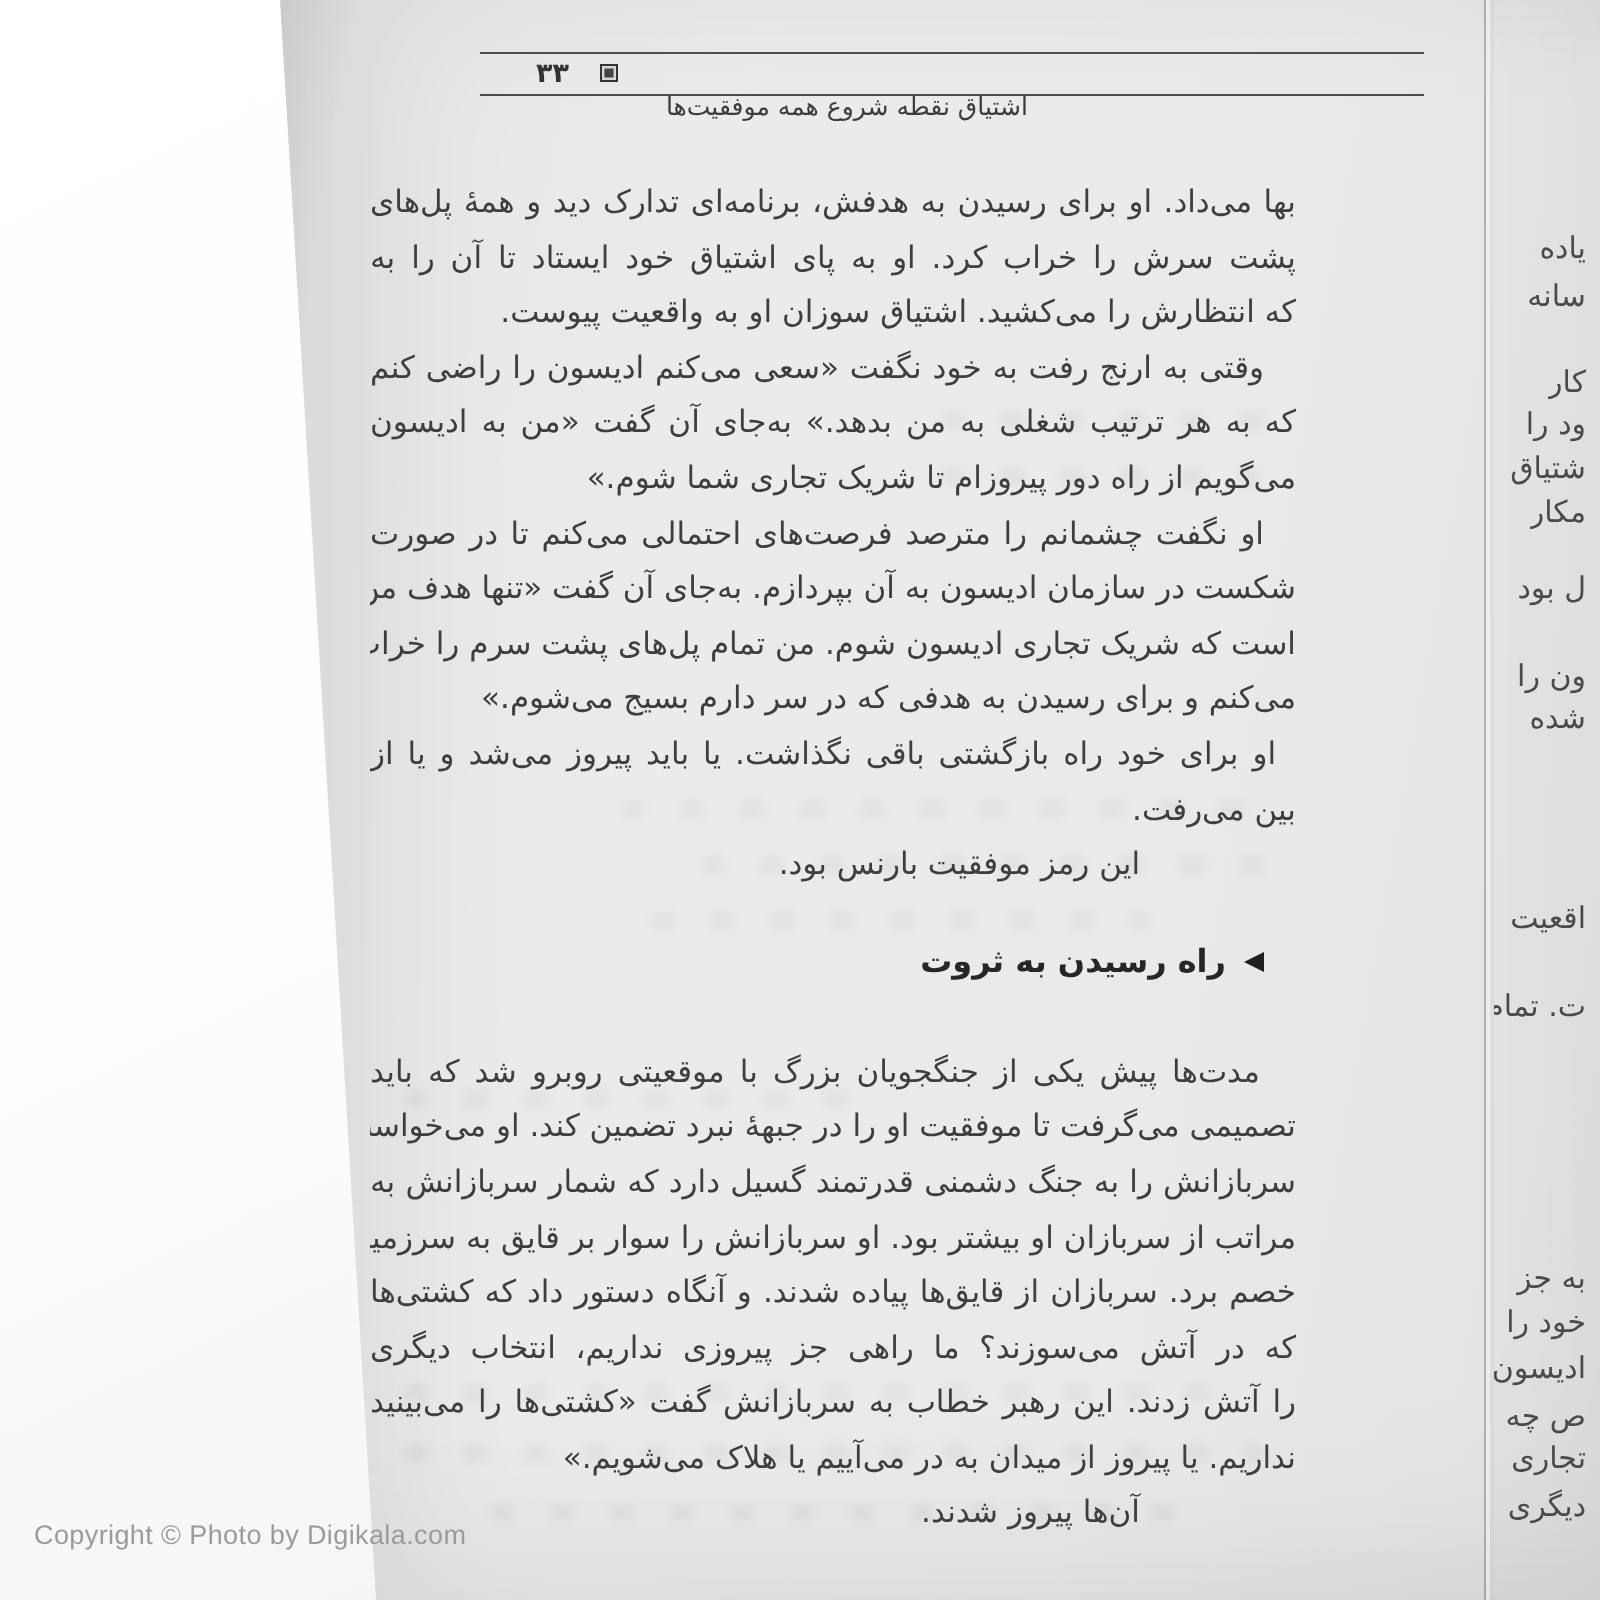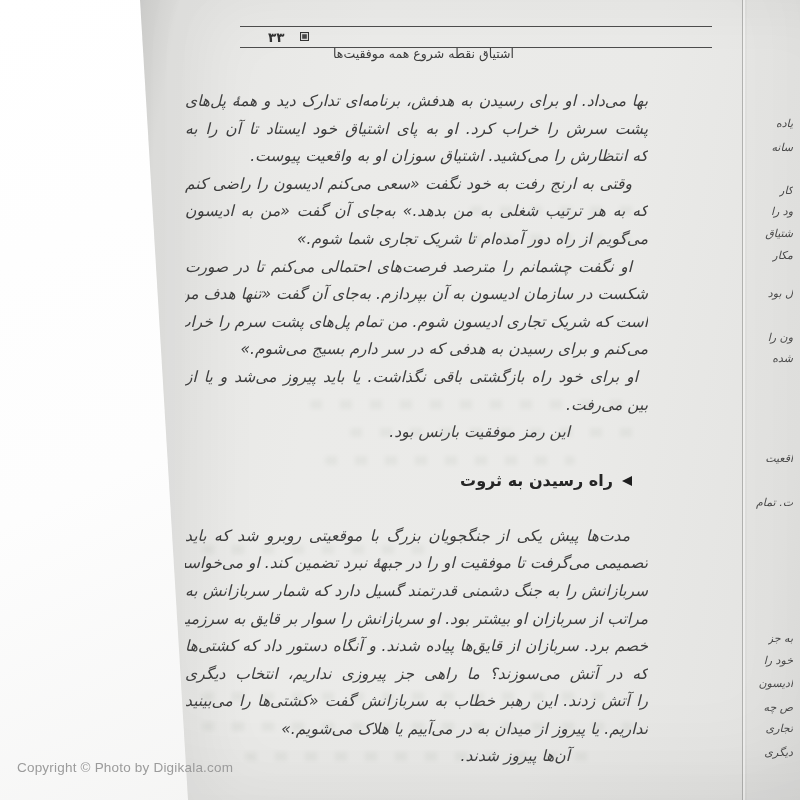--- a/index.html
+++ b/index.html
@@ -34,42 +34,42 @@
     font-size:13.5px;font-weight:bold;color:#333;direction:rtl;
   }
   
   .text-col{
     position:absolute;left:45px;top:88px;width:463px;direction:rtl;
     color:#3e3e3e;font-size:15.5px;
   }
   .para{margin:0;}
   .line{
     height:27.6px;line-height:27.6px;white-space:nowrap;overflow:hidden;
-    text-align:justify;text-align-last:justify;font-style:italic;
+    text-align:justify;text-align-last:justify;
   }
   .line.last{text-align-last:right;}
   .heading-row{
     margin-top:20px;margin-bottom:28px;height:28px;line-height:28px;
     display:flex;align-items:center;gap:9px;direction:rtl;
     padding-right:16px;font-weight:bold;font-size:16px;color:#262626;text-align:center;
   }
   .tri{
     width:0;height:0;flex:0 0 auto;
     border-top:5.5px solid transparent;border-bottom:5.5px solid transparent;
     border-right:10px solid #1f1f1f;
   }
   
   .edge-strip{
     position:absolute;left:602px;top:0;width:58px;height:800px;
     border-left:1px solid rgba(115,115,112,0.45);
     background:linear-gradient(90deg,rgba(255,255,255,0.35) 0 2px,rgba(0,0,0,0.035) 2px 4px,rgba(0,0,0,0.01) 4px 100%);
   }
   .frag{
     position:absolute;right:8px;max-width:46px;overflow:hidden;
-    direction:rtl;white-space:nowrap;font-size:11px;color:#4a4a4a;line-height:18px;font-style:italic;
+    direction:rtl;white-space:nowrap;font-size:15px;color:#4a4a4a;line-height:18px;
   }
   
   .ghost{
     position:absolute;height:9px;border-radius:4px;filter:blur(2px);opacity:0.14;
     background:repeating-linear-gradient(90deg,rgba(116,128,110,0.5) 0 12px,transparent 12px 30px);
   }
   
   .watermark{
     position:absolute;left:17px;top:760px;
     font-family:"Liberation Sans",sans-serif;font-size:13.5px;color:#9b9b9b;
@@ -101,21 +101,21 @@
 
     <div class="text-col">
         <div class="para">
           <div class="line">بها می‌داد. او برای رسیدن به هدفش، برنامه‌ای تدارک دید و همهٔ پل‌های</div>
           <div class="line">پشت سرش را خراب کرد. او به پای اشتیاق خود ایستاد تا آن را به</div>
           <div class="line last">که انتظارش را می‌کشید. اشتیاق سوزان او به واقعیت پیوست.</div>
         </div>
         <div class="para">
           <div class="line" style="padding-right: 16px;">وقتی به ارنج رفت به خود نگفت «سعی می‌کنم ادیسون را راضی کنم</div>
           <div class="line">که به هر ترتیب شغلی به من بدهد.» به‌جای آن گفت «من به ادیسون</div>
-          <div class="line last">می‌گویم از راه دور آمده‌ام تا شریک تجاری شما شوم.»</div>
+          <div class="line last">می‌گویم از راه دور پیروز‌ام تا شریک تجاری شما شوم.»</div>
         </div>
         <div class="para">
           <div class="line" style="padding-right: 16px;">او نگفت چشمانم را مترصد فرصت‌های احتمالی می‌کنم تا در صورت</div>
           <div class="line">شکست در سازمان ادیسون به آن بپردازم. به‌جای آن گفت «تنها هدف من این</div>
           <div class="line">است که شریک تجاری ادیسون شوم. من تمام پل‌های پشت سرم را خراب</div>
           <div class="line last">می‌کنم و برای رسیدن به هدفی که در سر دارم بسیج می‌شوم.»</div>
         </div>
         <div class="para">
           <div class="line" style="padding-right: 10px;">او برای خود راه بازگشتی باقی نگذاشت. یا باید پیروز می‌شد و یا از</div>
           <div class="line last">بین می‌رفت.</div>

